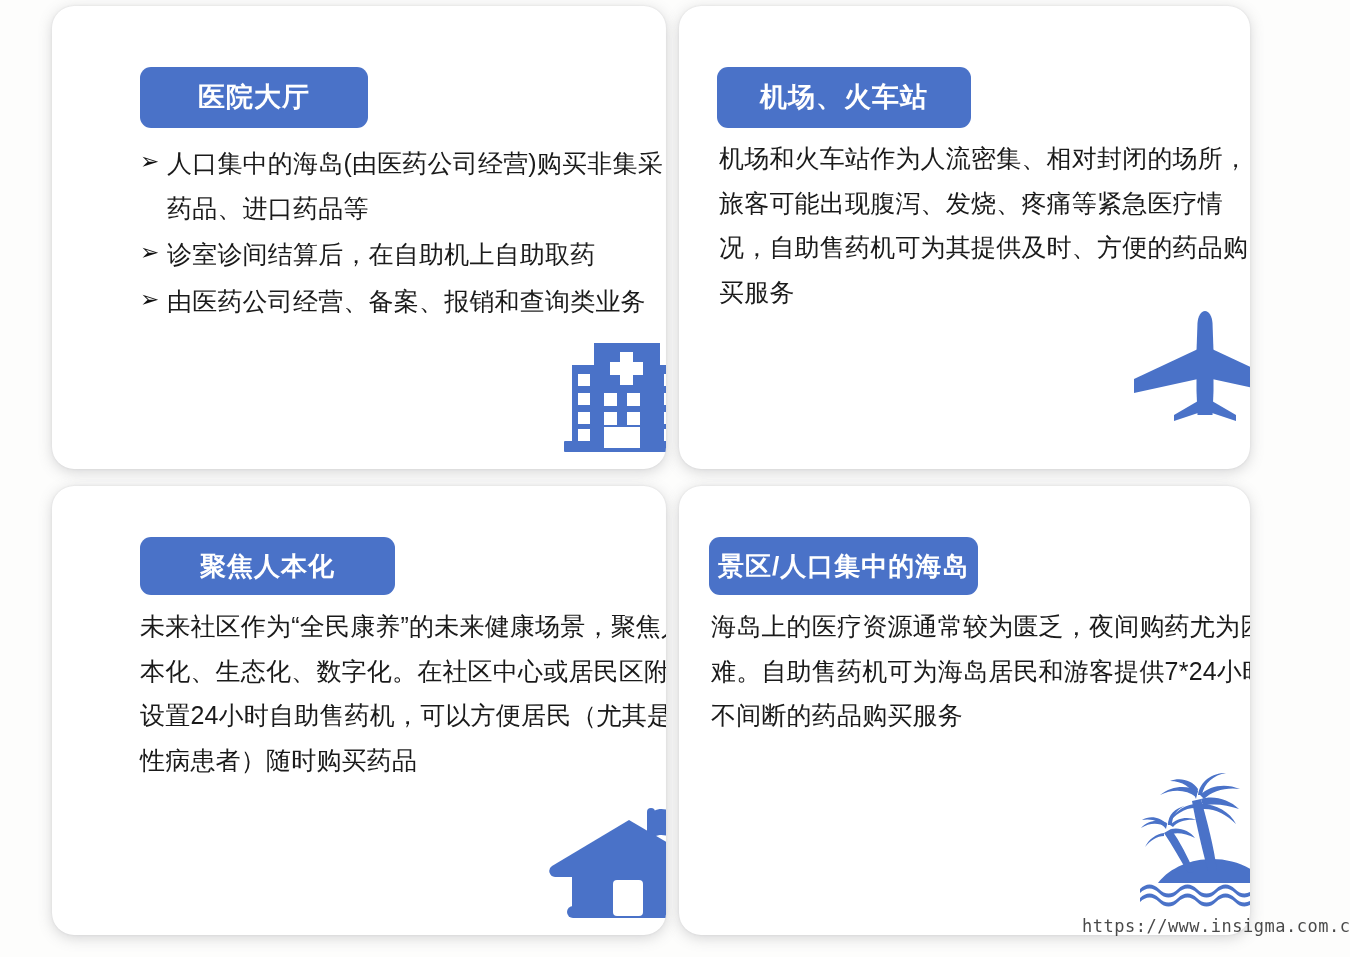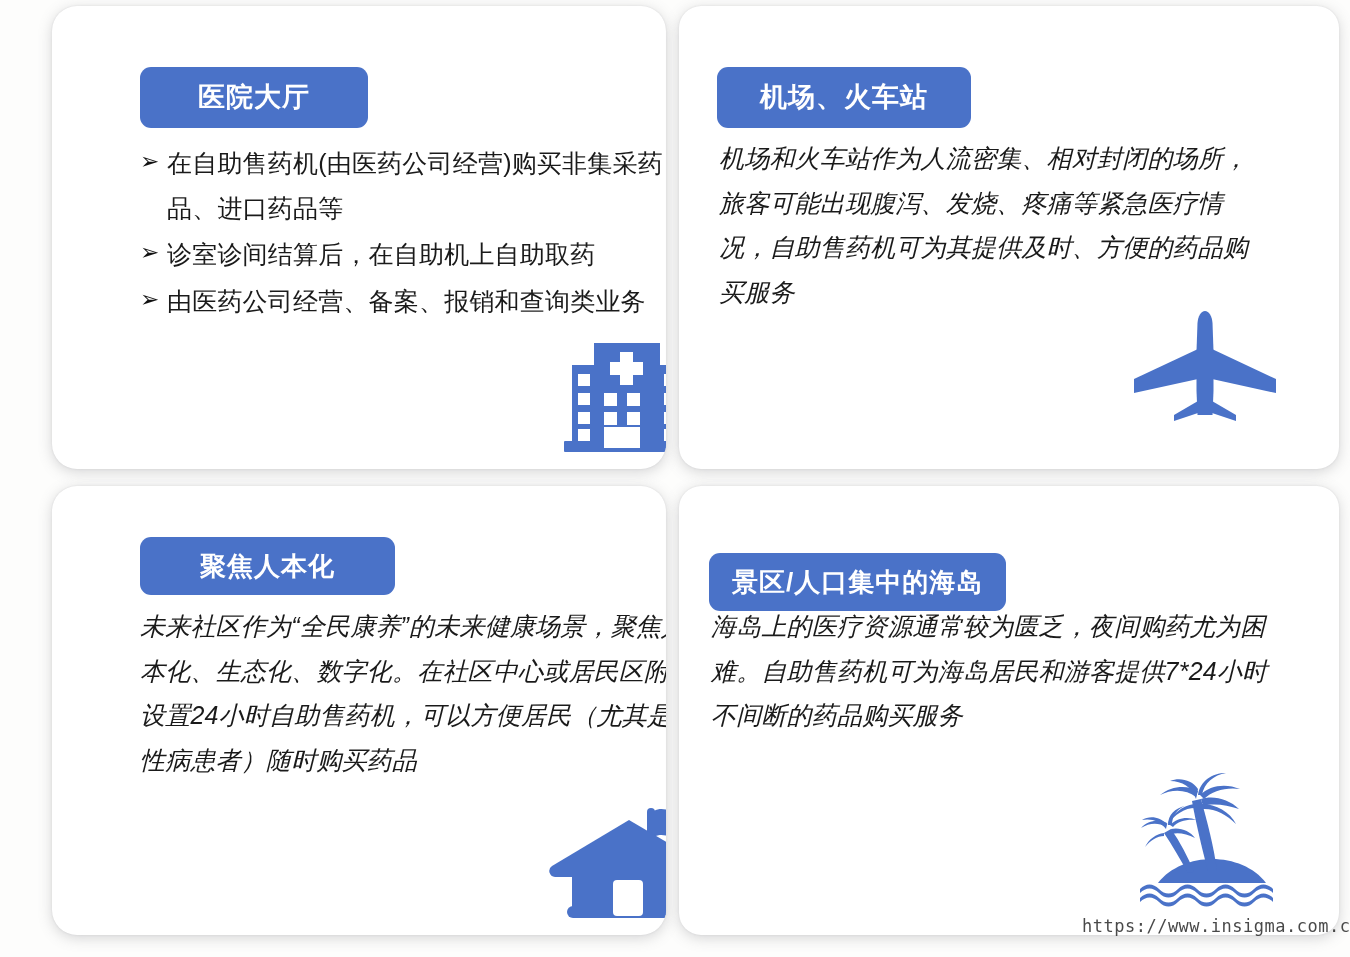--- a/index.html
+++ b/index.html
@@ -26,42 +26,42 @@
   .card {
     position: absolute;
     background: #ffffff;
     border-radius: 22px;
     box-shadow: 0 3px 14px rgba(120,120,125,0.30),
                 0 0 2px rgba(140,140,145,0.22);
     overflow: hidden;
   }
 
   
-  .card.c0 { left: 52px;  width: 614px; border-radius: 25px; }
-  .card.c1 { left: 679px; width: 660px; }
+  .card.c0 { left: 52px;  width: 614px; }
+  .card.c1 { left: 679px; width: 571px; }
   .card.r0 { top: 6px;   height: 463px; }
   .card.r1 { top: 486px; height: 449px; }
 
   .badge {
     position: absolute;
     background: #4a72c8;
     border-radius: 11px;
     color: #ffffff;
     font-weight: bold;
     text-align: center;
     line-height: 1;
     white-space: nowrap;
     letter-spacing: 1px;
   }
 
   
   .badge.b-hospital  { left: 88px;  top: 61px;  padding: 17px 58px; font-size: 27px; }
   .badge.b-airport   { left: 38px;  top: 61px;  padding: 17px 43px; font-size: 27px; }
   .badge.b-community { left: 88px;  top: 51px;  padding: 16px 60px; font-size: 26px; }
-  .badge.b-island    { left: 30px;  top: 51px;  padding: 16px 23px; font-size: 26px; margin-top: 16px; }
+  .badge.b-island    { left: 30px;  top: 51px;  padding: 16px 9px; font-size: 26px; }
 
   .body-text {
     position: absolute;
     color: #1a1a1a;
     font-size: 25px;
     line-height: 1.78;
     letter-spacing: 0.2px;
   }
 
   .body-text.t-hospital  { left: 88px;  top: 135px; width: 545px; }
@@ -81,21 +81,21 @@
     text-indent: 0;
   }
   .bullets li .arrow {
     position: absolute;
     left: 0; top: 0;
     font-size: 23px;
     color: #111111;
     line-height: 1.78;
   }
 
-  .para { text-align: left; font-style: italic; }
+  .para { text-align: left; }
 
   .icon-wrap {
     position: absolute;
     pointer-events: none;
   }
   .icon-wrap.i-hospital  { left: 500px; top: 332px; width: 150px; height: 125px; }
   .icon-wrap.i-airport   { left: 451px; top: 303px; width: 150px; height: 120px; }
   .icon-wrap.i-community { left: 495px; top: 318px; width: 165px; height: 128px; }
   .icon-wrap.i-island    { left: 443px; top: 285px; width: 175px; height: 140px; }
 
@@ -117,21 +117,21 @@
 <body>
 
 <div id="grid">
 
   <div class="card c0 r0">
     <div class="badge b-hospital">医院大厅</div>
 
     <ul class="body-text t-hospital bullets">
       <li>
         <span class="arrow">➢</span>
-        <span>在自助售药机(由医药公司经营)购买非集采药品、进口药品等</span>
+        <span>人口集中的海岛(由医药公司经营)购买非集采药品、进口药品等</span>
       </li>
       <li>
         <span class="arrow">➢</span>
         <span>诊室诊间结算后，在自助机上自助取药</span>
       </li>
       <li>
         <span class="arrow">➢</span>
         <span>由医药公司经营、备案、报销和查询类业务</span>
       </li>
     </ul>

